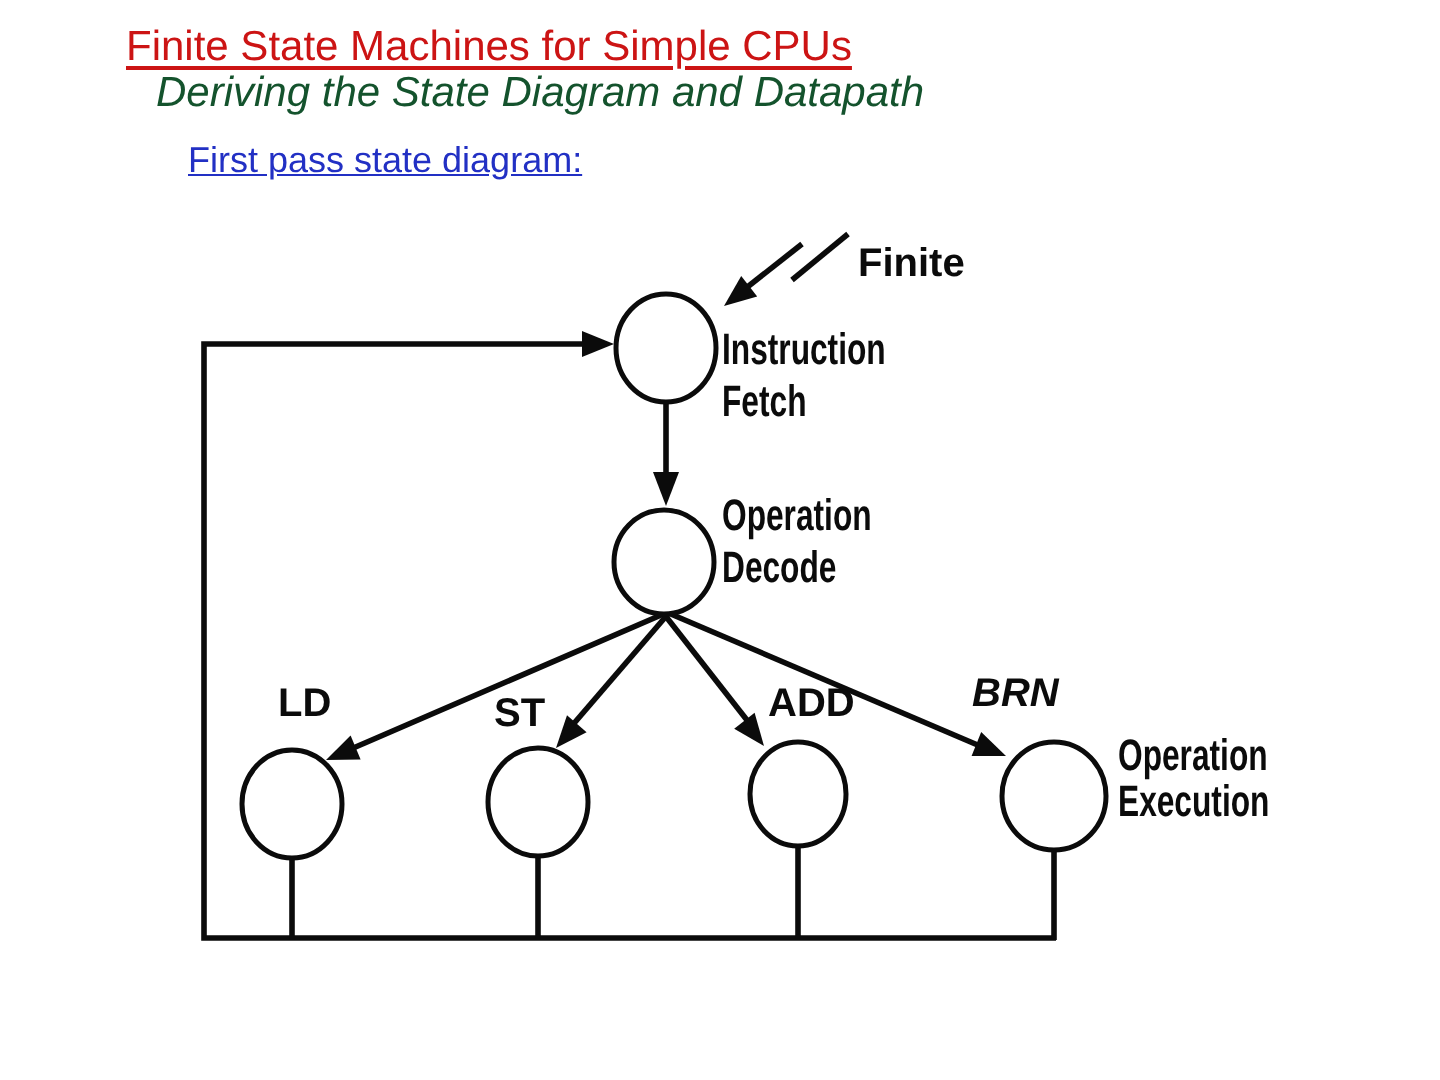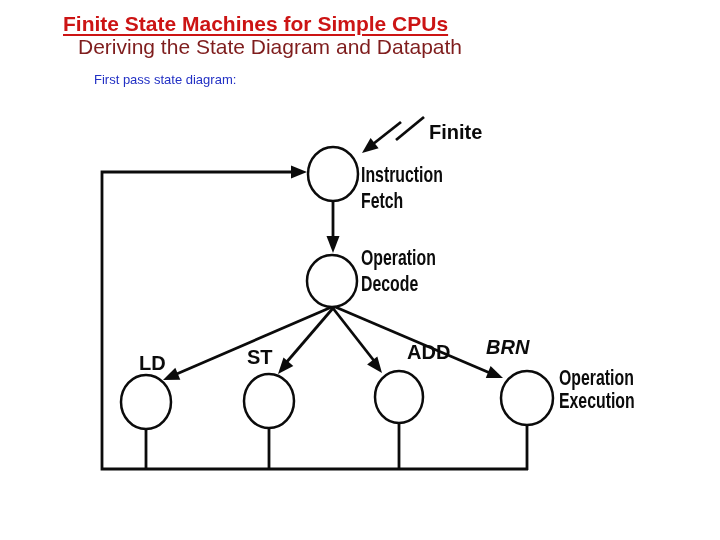--- a/index.html
+++ b/index.html
@@ -15,59 +15,61 @@
     position: relative;
     width: 720px;
     height: 540px;
     background: #ffffff;
   }
   .abs { position: absolute; white-space: nowrap; }
 
   .title {
     left: 63px; top: 13px;
     font-size: 21px; line-height: 21px;
-    font-weight: bold;
+    font-weight: normal;
     color: #cc1414;
     text-decoration: underline;
     text-underline-offset: 3px;
     text-decoration-thickness: 2px;
     text-align: right;
   }
   .subtitle {
     left: 78px; top: 36px;
     font-size: 21px; line-height: 21px;
-    color: #7f1d1d;
+    font-style: italic;
+    color: #14532d;
   }
   .caption {
     left: 94px; top: 71px;
-    font-size: 13px; line-height: 18px;
+    font-size: 18px; line-height: 18px;
     color: #2230c4;
+    text-decoration: underline;
   }
 
   .dlabel {
     color: #0b0b0b;
     font-weight: bold;
     font-size: 20px;
     line-height: 20px;
   }
   .dlabel.condensed {
     font-size: 22px;
     line-height: 26px;
     transform: scaleX(0.72);
     transform-origin: 0 0;
   }
   .dlabel.exec { line-height: 23px; }
 
   .lbl-reset  { left: 429px; top: 122px; }
   .lbl-fetch  { left: 361px; top: 162px; }
   .lbl-decode { left: 361px; top: 245px; }
   .lbl-exec   { left: 559px; top: 366px; }
-  .lbl-ld  { left: 139px; top: 353px; }
+  .lbl-ld  { left: 139px; top: 342px; }
   .lbl-st  { left: 247px; top: 347px; }
-  .lbl-add { left: 407px; top: 342px; }
+  .lbl-add { left: 384px; top: 342px; }
   .lbl-brn { left: 486px; top: 337px; font-style: italic; }
 
   svg.diagram {
     position: absolute;
     left: 0; top: 0;
   }
   svg .wire {
     stroke: #0b0b0b;
     stroke-width: 2.8;
     fill: none;

